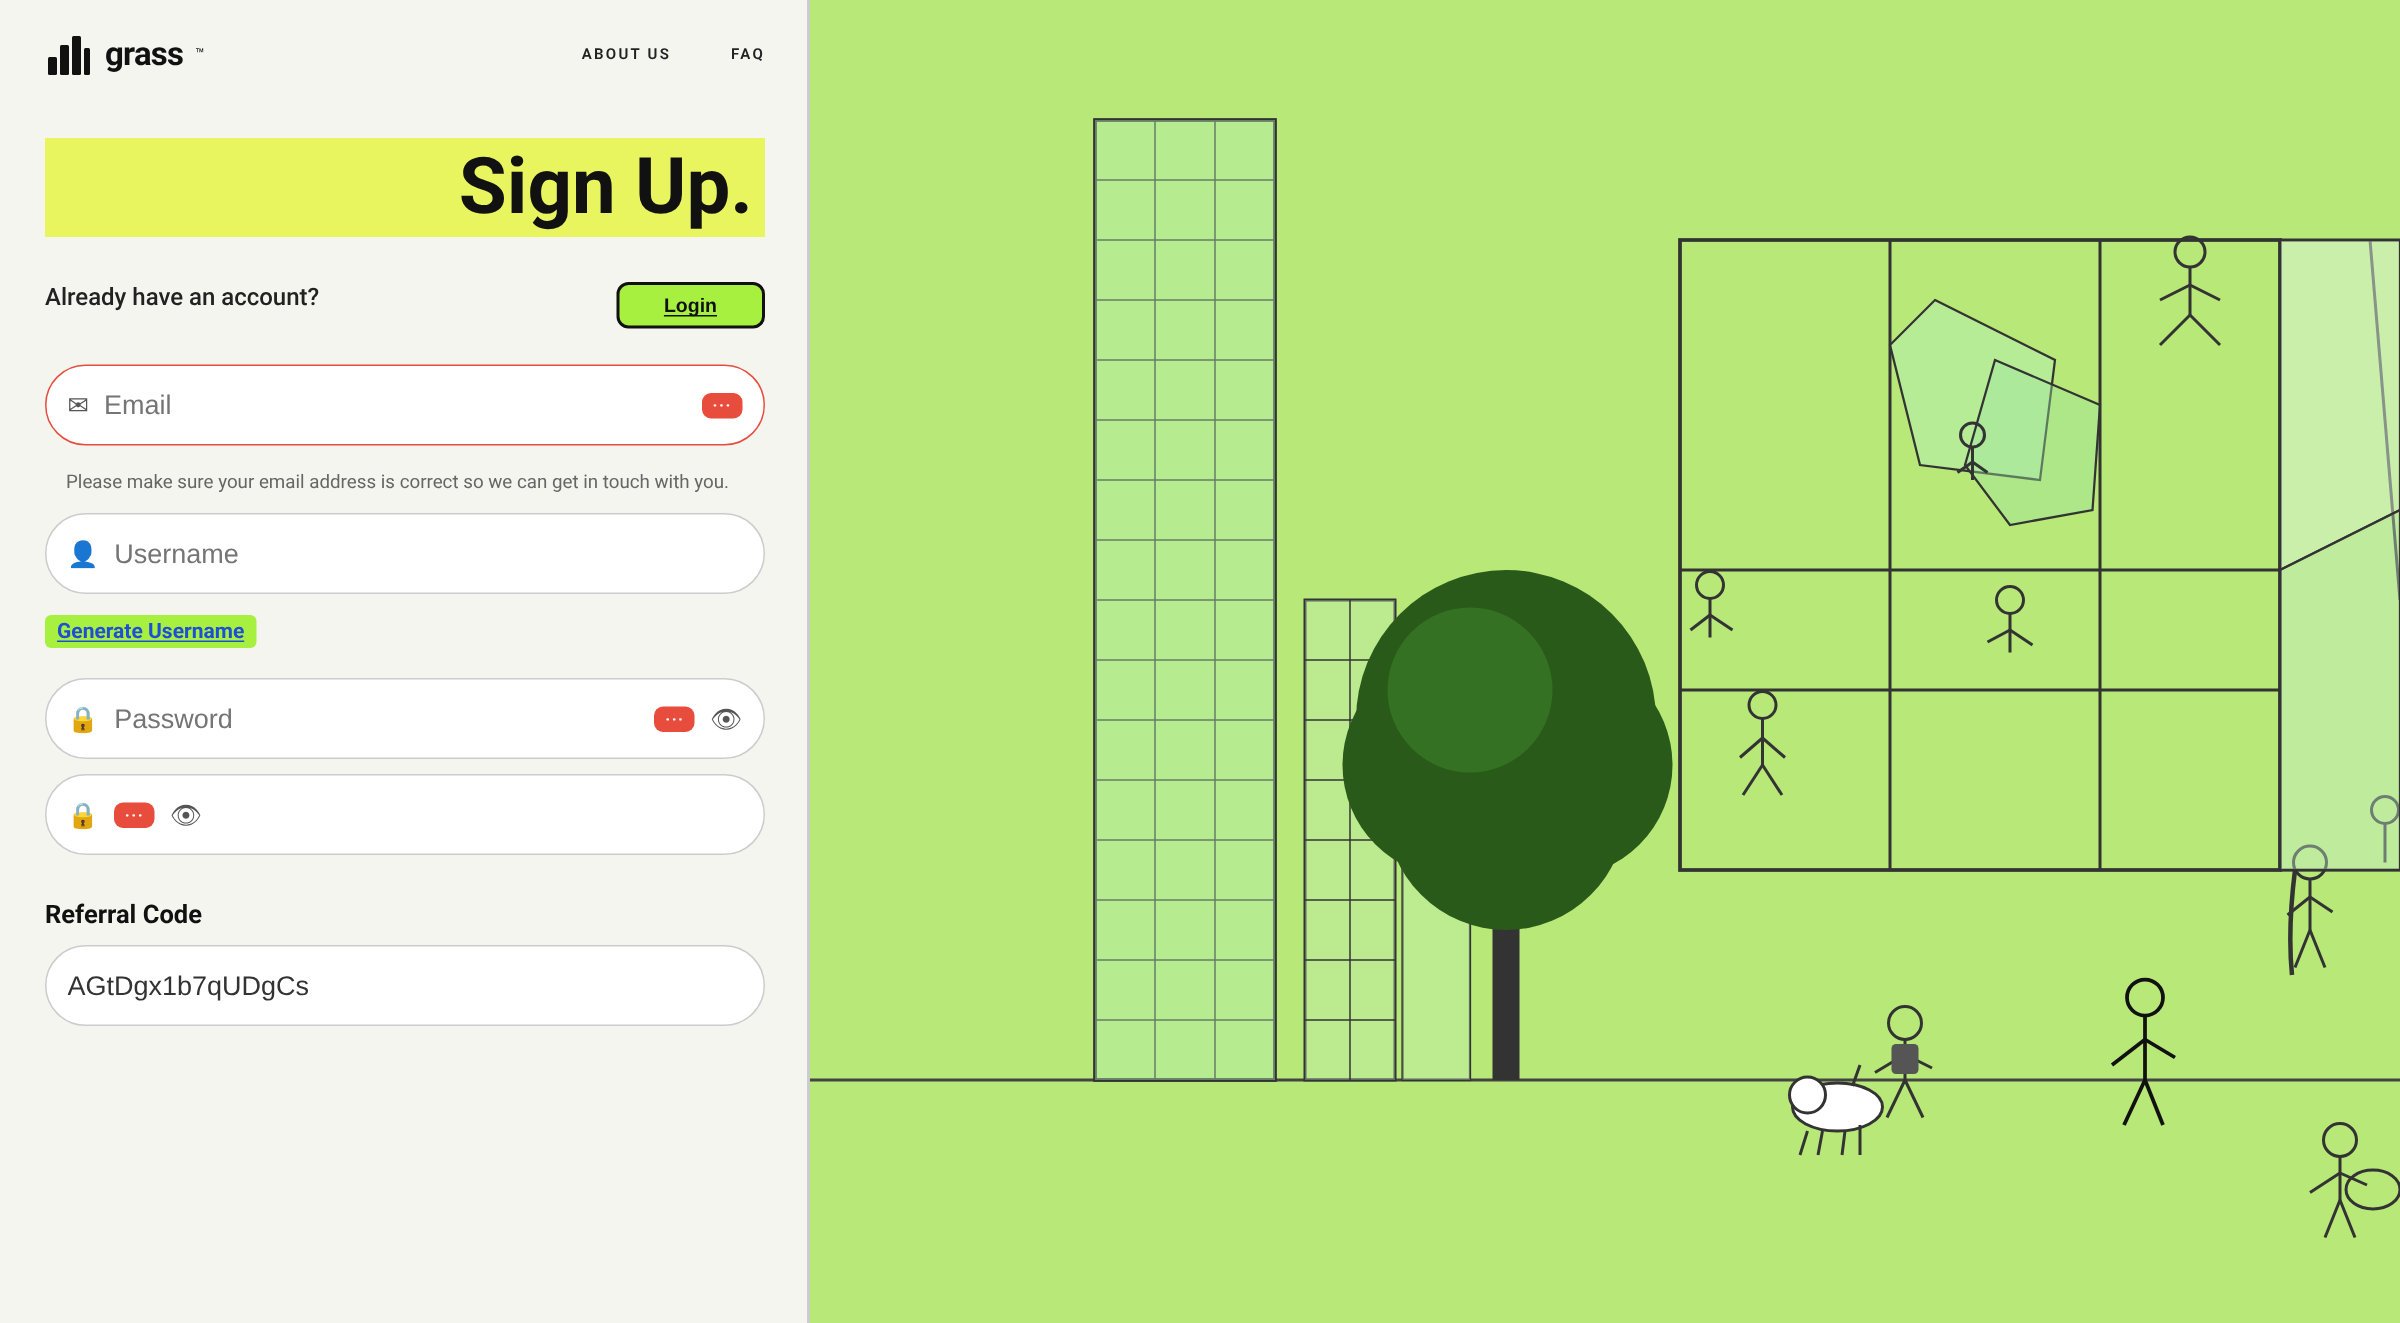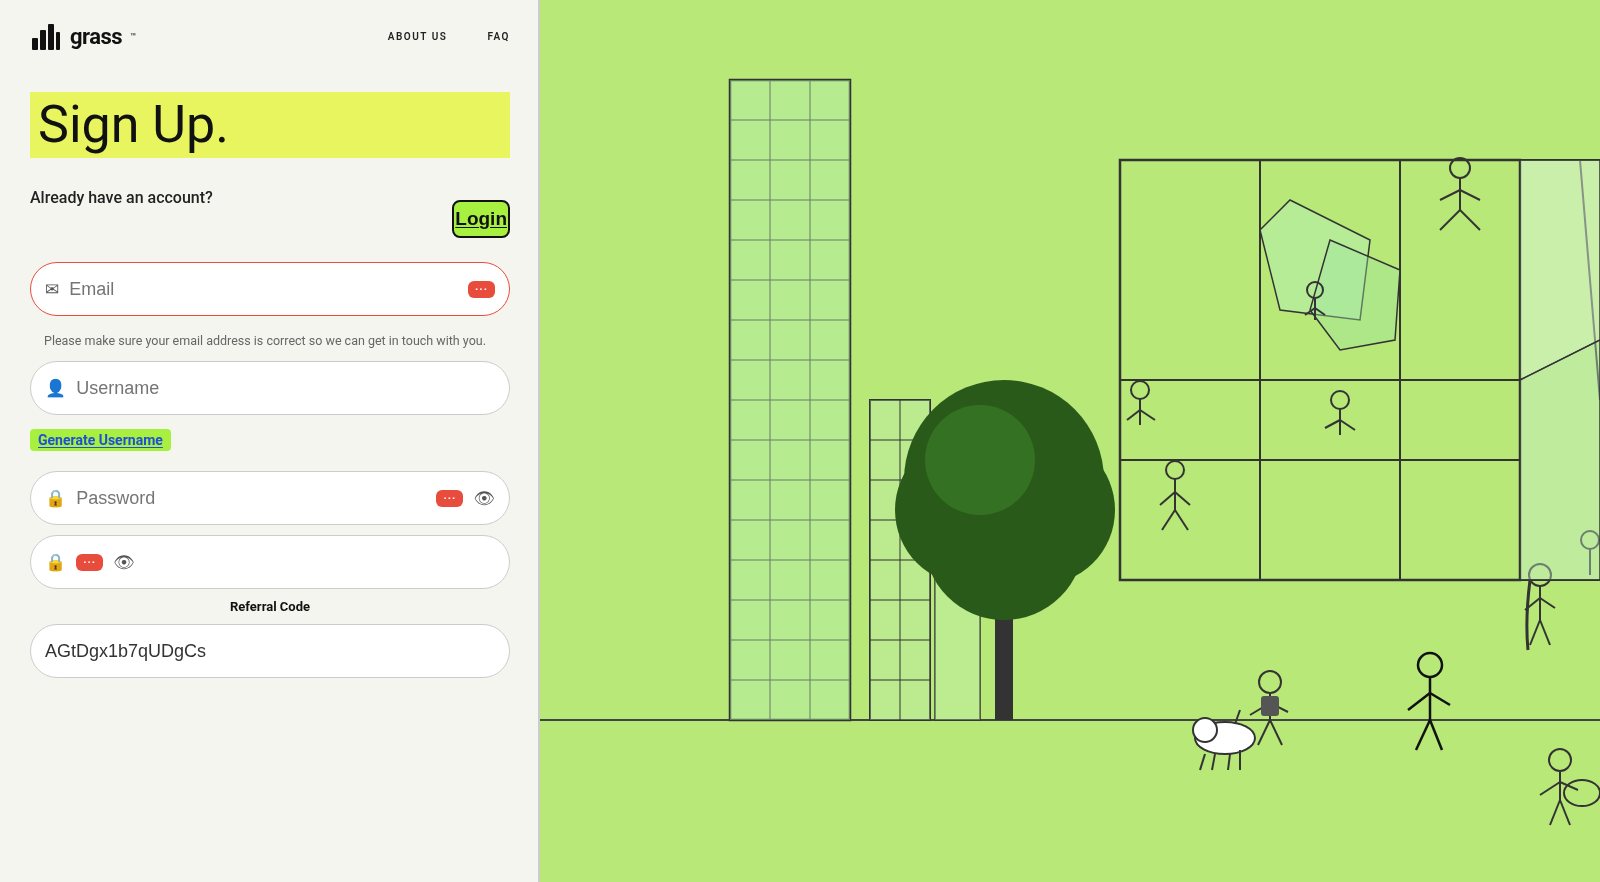--- a/index.html
+++ b/index.html
@@ -88,52 +88,52 @@
 
     
     .form-area {
       padding: 20px 30px 40px 30px;
       display: flex;
       flex-direction: column;
     }
 
     .page-title {
       font-size: 52px;
-      font-weight: 400;
+      font-weight: 700;
       color: #111;
       background: #e8f55e;
       display: inline-block;
       padding: 2px 8px;
       margin-bottom: 30px;
       line-height: 1.2;
+      text-align: right;
     }
 
     .account-row {
       display: flex;
       align-items: flex-start;
       justify-content: space-between;
       margin-bottom: 24px;
     }
     .account-text {
       font-size: 16px;
       color: #222;
       font-weight: 500;
     }
     .login-btn {
       background: #a8f040;
       border: 2px solid #111;
       border-radius: 8px;
-      padding: 6px 1px;
-      font-size: 19px;
+      padding: 6px 30px;
+      font-size: 13px;
       font-weight: 700;
       color: #111;
       cursor: pointer;
       text-decoration: underline;
       text-underline-offset: 2px;
-      margin-top: 12px;
     }
 
     
     .input-group {
       margin-bottom: 10px;
     }
     .input-wrapper {
       display: flex;
       align-items: center;
       background: #fff;
@@ -192,26 +192,25 @@
       color: #1d4ed8;
       text-decoration: underline;
       text-underline-offset: 2px;
       background: #a8f040;
       padding: 3px 8px;
       border-radius: 4px;
       cursor: pointer;
     }
 
     .section-label {
-      font-size: 13px;
+      font-size: 17px;
       font-weight: 700;
       color: #111;
       margin-bottom: 10px;
-      margin-top: 0;
-      text-align: center;
+      margin-top: 20px;
     }
 
     
     .right-panel {
       flex: 1;
       height: 100%;
       background: #b8e878;
       position: relative;
       overflow: hidden;
     }

